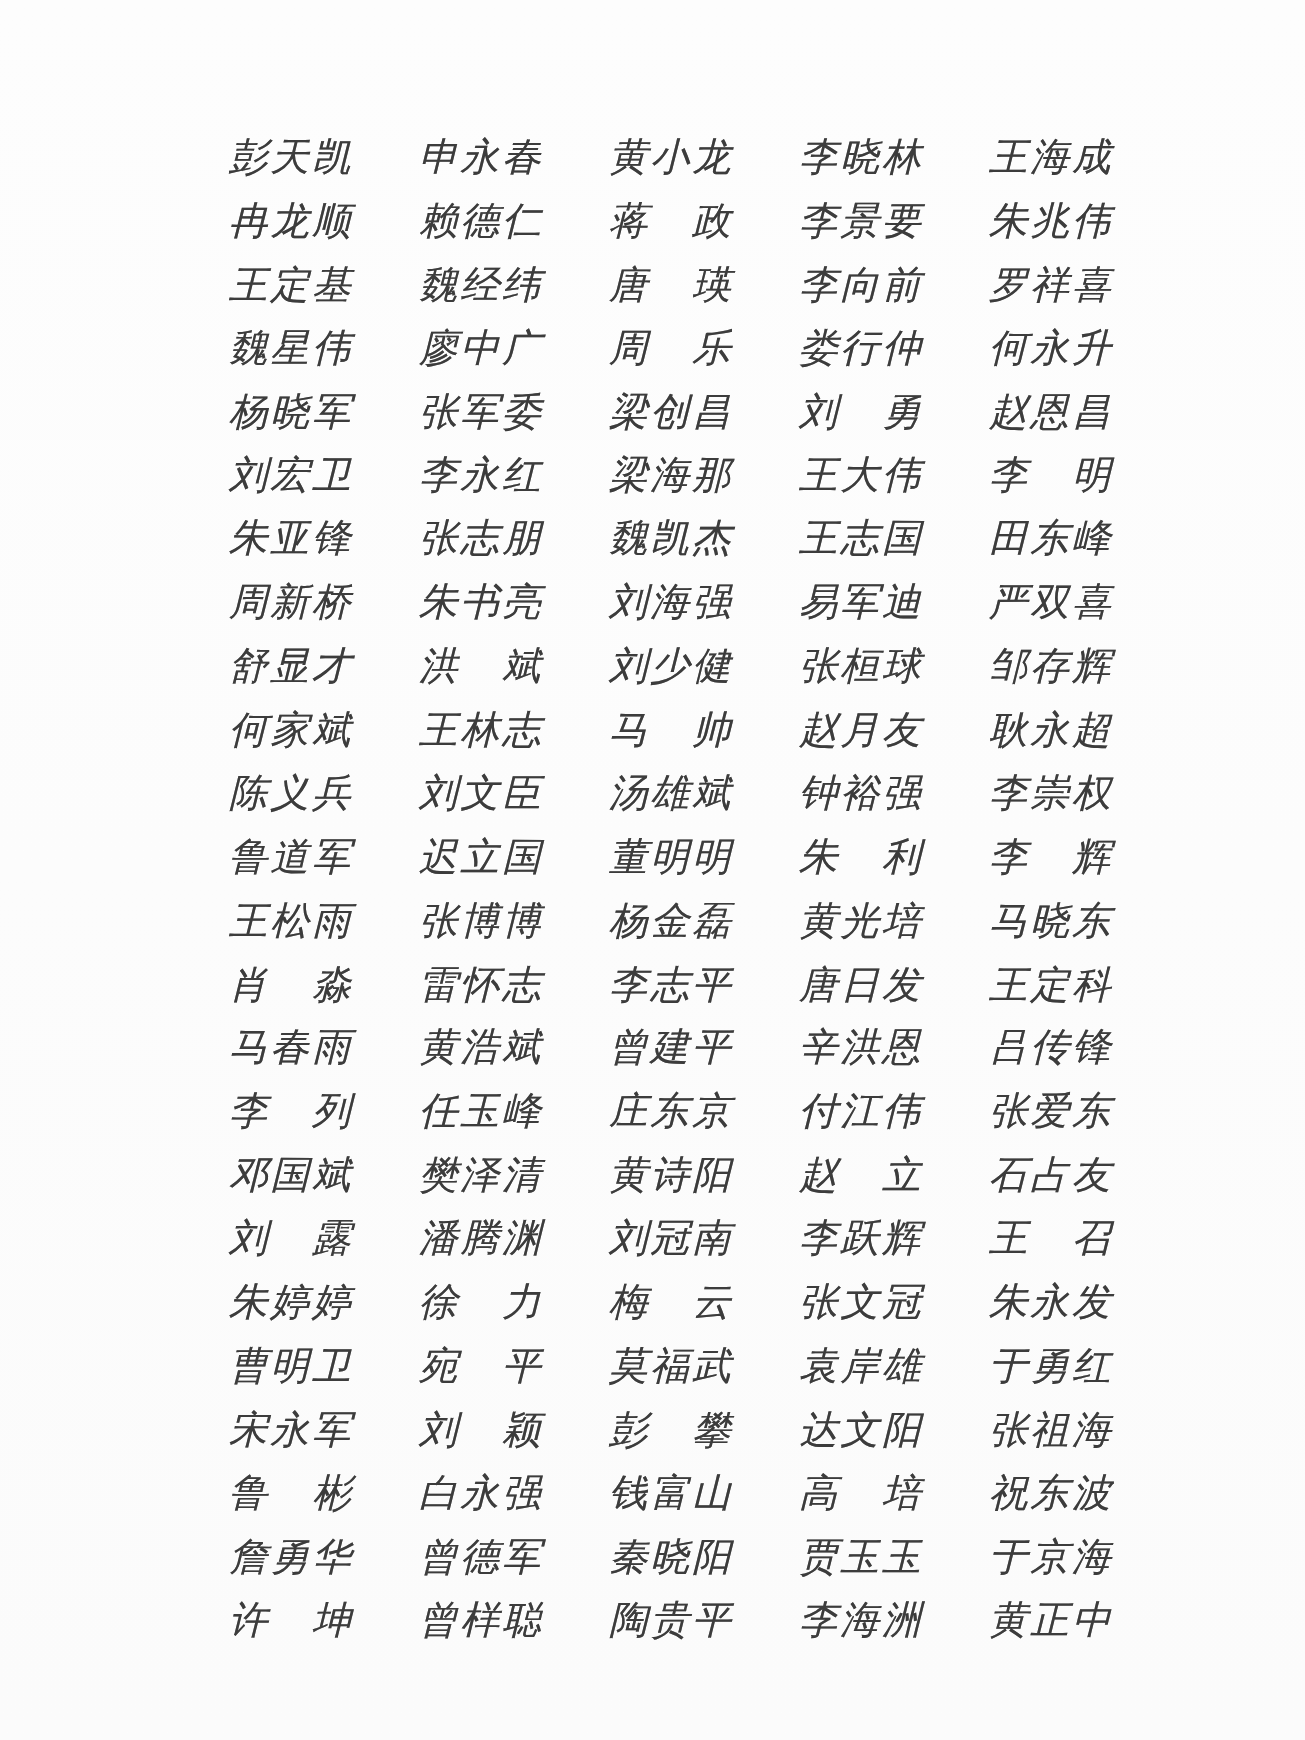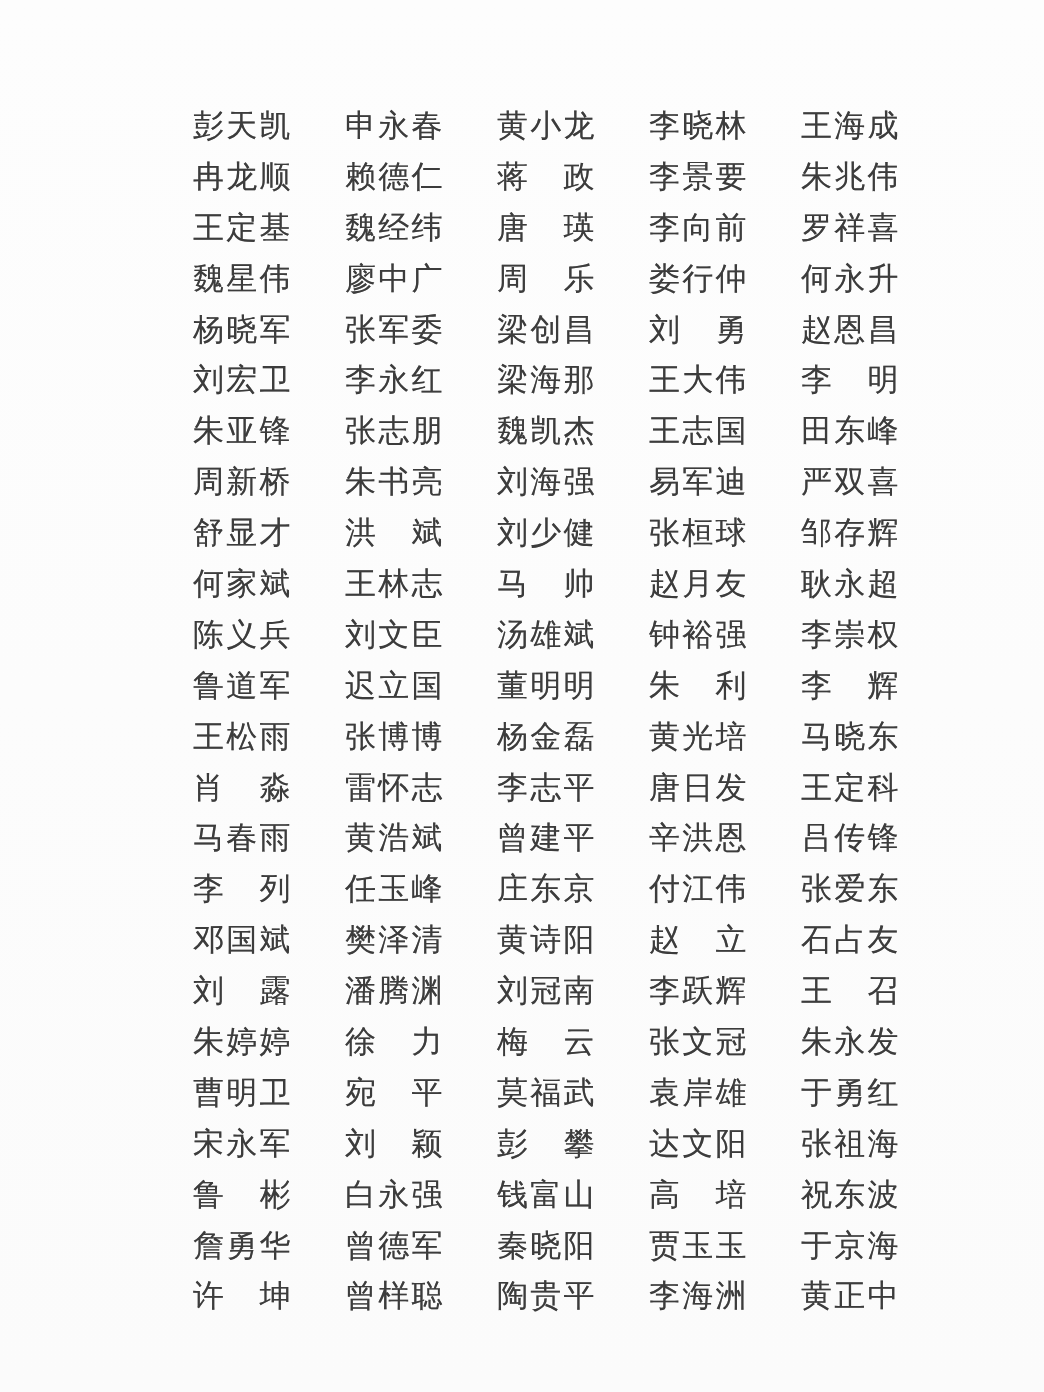--- a/index.html
+++ b/index.html
@@ -14,27 +14,28 @@
     overflow: hidden;
     font-family: "Liberation Serif", "DejaVu Serif", serif;
   }
   .page {
     position: absolute;
     inset: 0;
     background: linear-gradient(180deg, #fdfdfd 0%, #fbfbfb 100%);
   }
   .name-grid {
     position: absolute;
-    left: 193px;
+    left: 183px;
     top: 100px;
     display: grid;
     grid-template-columns: repeat(5, 98px);
     column-gap: 54px;
     grid-auto-rows: 50.9px;
     align-items: center;
+    font-style: italic;
   }
   .cell {
     width: 98px;
     font-size: 31px;
     line-height: 1;
     color: #3c3c3c;
     text-align: justify;
     text-align-last: justify;
     text-justify: inter-character;
     white-space: nowrap;

